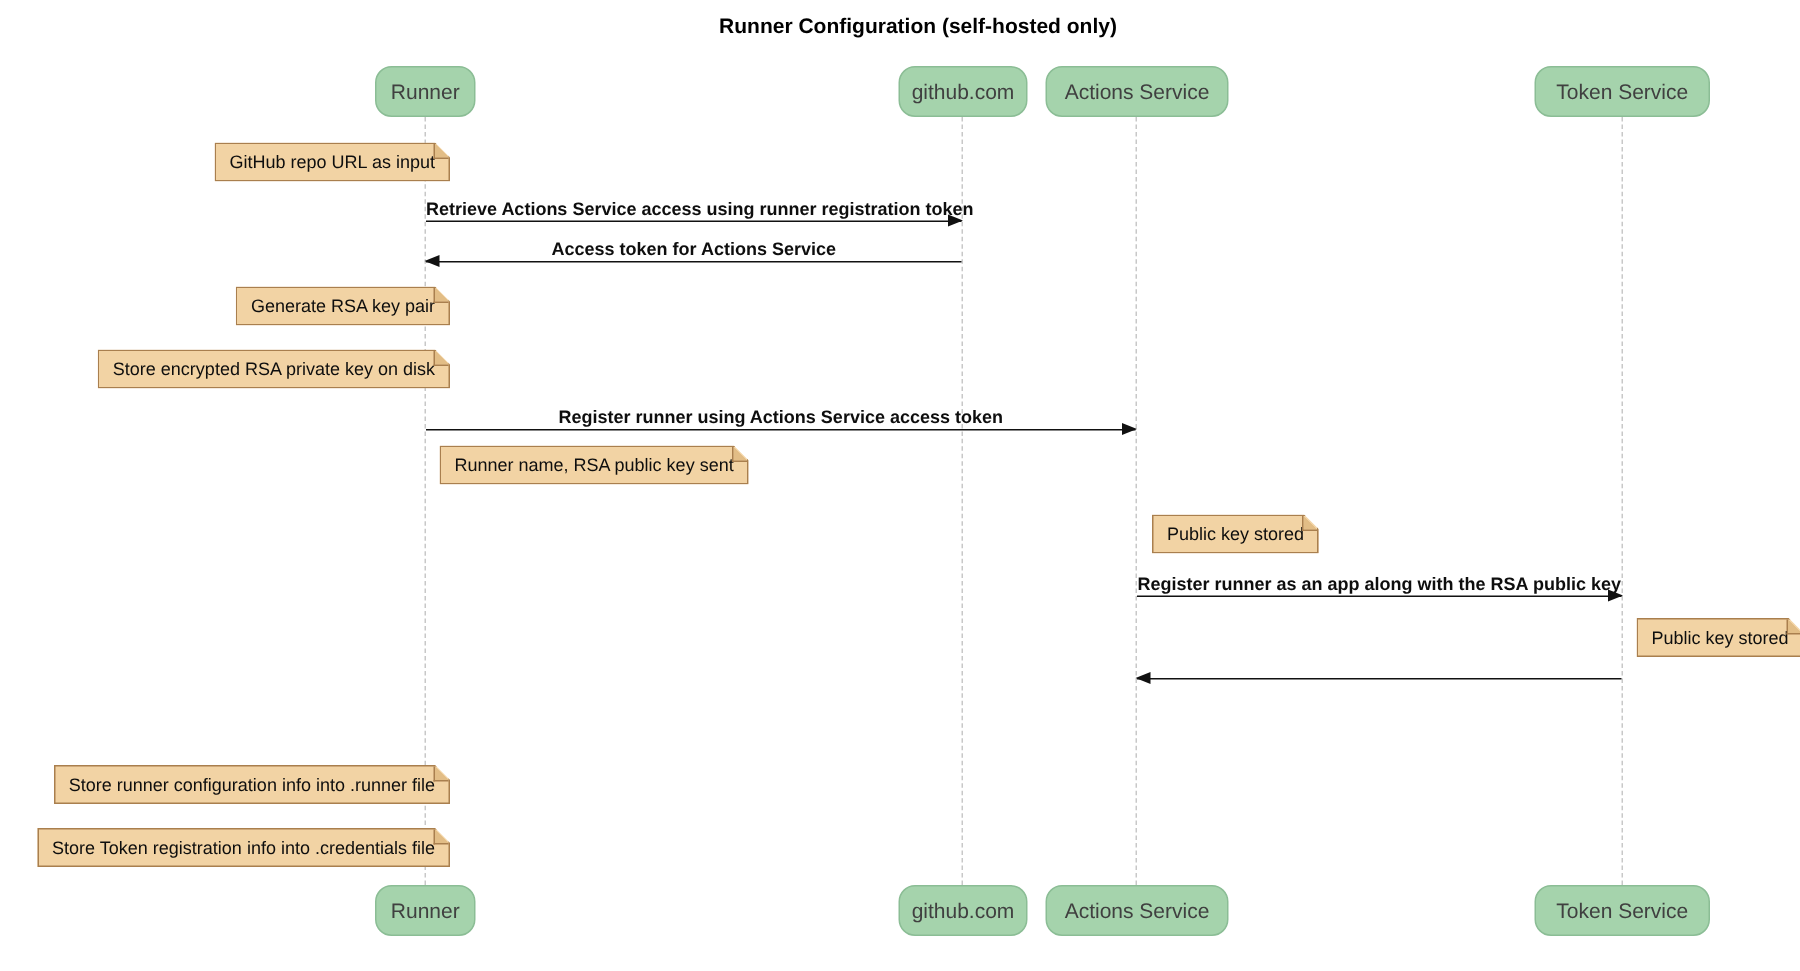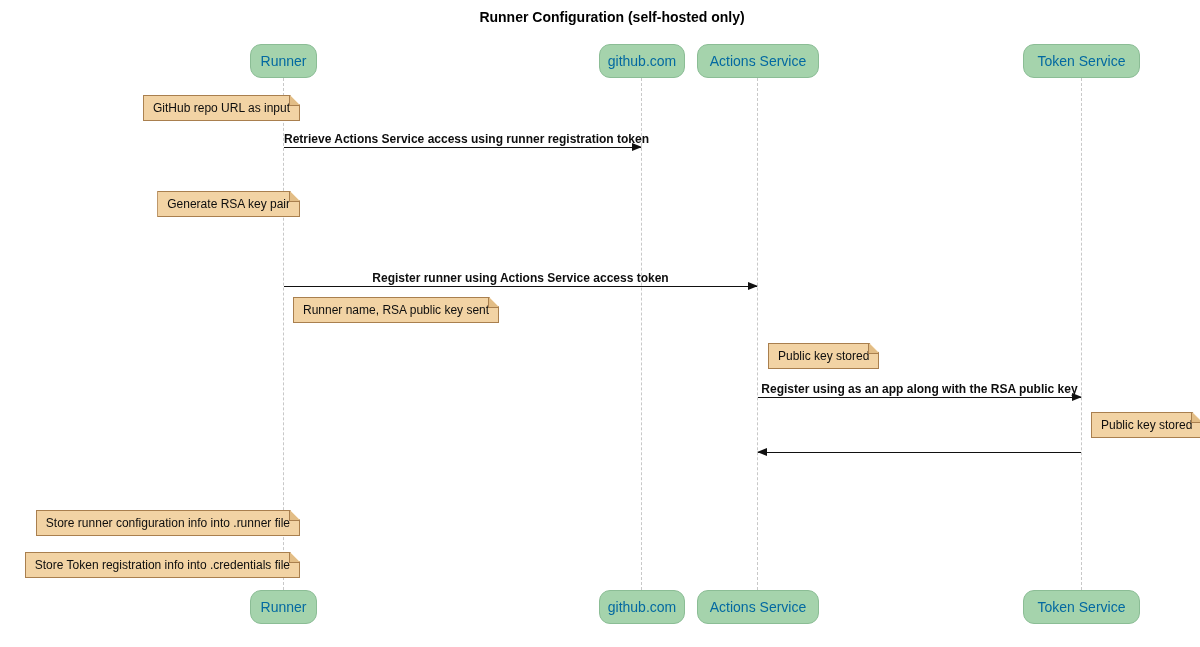--- a/index.html
+++ b/index.html
@@ -34,21 +34,21 @@
     position: absolute;
     height: 34px;
     background: var(--participant-fill, #A5D3AC);
     border: 1px solid var(--participant-border, #8BBD95);
     border-radius: 11px;
     box-sizing: border-box;
     display: flex;
     align-items: center;
     justify-content: center;
     font-size: 14px;
-    color: #0369a1;
+    color: #404040;
     white-space: nowrap;
   }
   .note {
     position: absolute;
     background: var(--note-fill, #F2D3A4);
     border: 1px solid var(--note-border, #A97F4E);
     padding: 5px 9px;
     font-size: 12px;
     line-height: 14px;
     white-space: nowrap;
@@ -127,43 +127,50 @@
     </div>
   <div class="participant" style="left:697px;top:590px;width:122px;">
       <span>Actions Service</span>
     </div>
   <div class="participant" style="left:1023px;top:590px;width:117px;">
       <span>Token Service</span>
     </div>
 
   <div class="note" style="right:924px;top:191px;">Generate RSA key pair</div>
   <div class="note" style="right:924px;top:95px;">GitHub repo URL as input</div>
+  <div class="note" style="right:924px;top:233px;">Store encrypted RSA private key on disk</div>
   <div class="note" style="left:293px;top:297px;">Runner name, RSA public key sent</div>
   <div class="note" style="left:768px;top:343px;">Public key stored</div>
   <div class="note" style="left:1091px;top:412px;">Public key stored</div>
   <div class="note" style="right:924px;top:510px;">Store runner configuration info into .runner file</div>
   <div class="note" style="right:924px;top:552px;margin-left:41px;">Store Token registration info into .credentials file</div>
 
   <div class="message" style="left:284px;top:132px;width:357px;">
     <div class="msg-label">Retrieve Actions Service access using runner registration token</div>
     <div class="msg-line">
         <i class="arrowhead right"></i>
       </div>
   </div>
 
+  <div class="message" style="left:284px;top:159px;width:357px;">
+    <div class="msg-label">Access token for Actions Service</div>
+    <div class="msg-line">
+        <i class="arrowhead left"></i>
+      </div>
+  </div>
 
   <div class="message" style="left:284px;top:271px;width:473px;">
     <div class="msg-label">Register runner using Actions Service access token</div>
     <div class="msg-line">
         <i class="arrowhead right"></i>
       </div>
   </div>
 
   <div class="message" style="left:758px;top:382px;width:323px;">
-    <div class="msg-label">Register using as an app along with the RSA public key</div>
+    <div class="msg-label">Register runner as an app along with the RSA public key</div>
     <div class="msg-line">
         <i class="arrowhead right"></i>
       </div>
   </div>
 
   <div class="message" style="left:758px;top:451px;width:323px;">
     <div class="msg-line">
         <i class="arrowhead left"></i>
       </div>
   </div>

